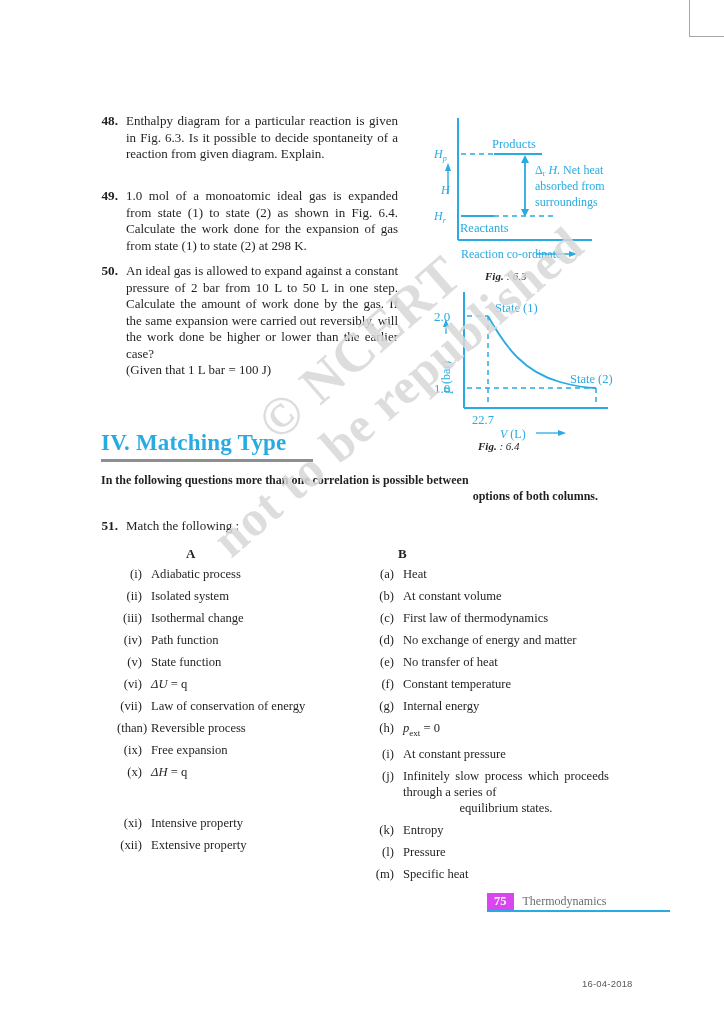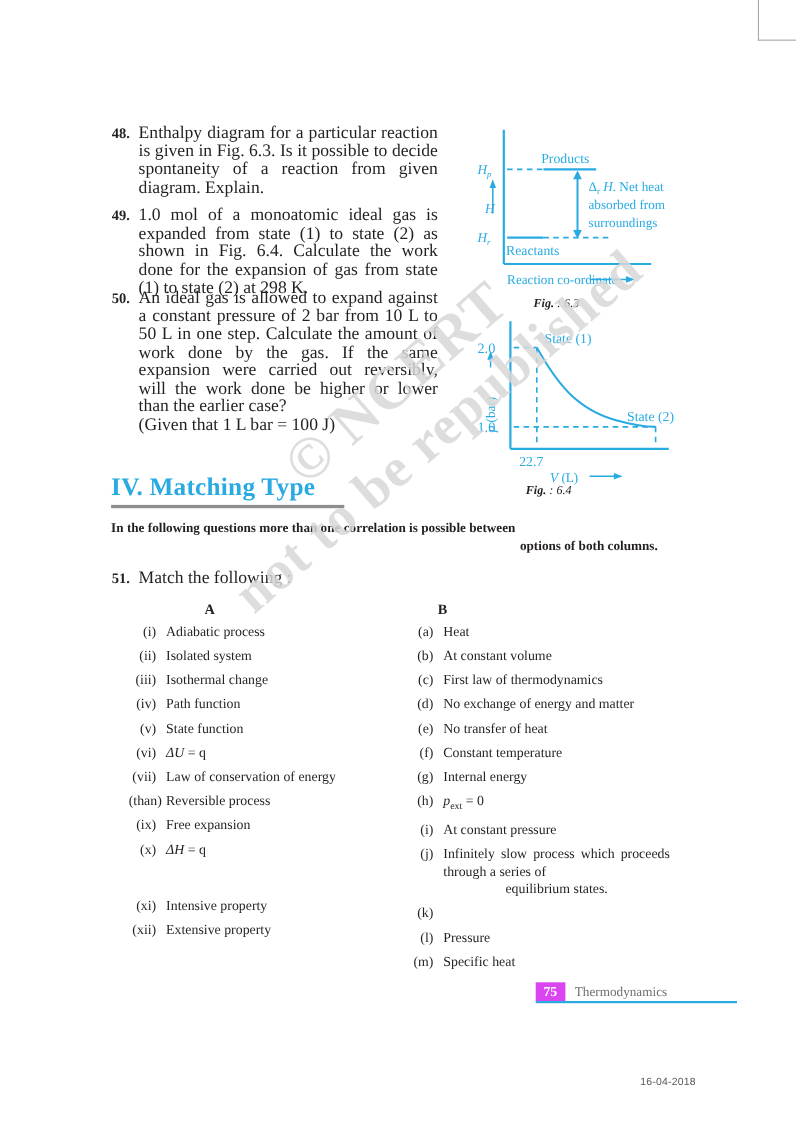--- a/index.html
+++ b/index.html
@@ -69,21 +69,21 @@
     font-weight: bold;
     font-size: 13.2px;
     width: 30px;
     flex: 0 0 30px;
     text-align: right;
     padding-right: 8px;
     box-sizing: border-box;
     line-height: 16.5px;
   }
   .q-text {
-    font-size: 16px;
+    font-size: 13px;
     line-height: 16.5px;
     text-align: justify;
     text-justify: inter-word;
   }
   .q-text .lastline { display: block; }
 
   #q48 { left: 96px; top: 113px; width: 310px; }
   #q48 .q-text { width: 272px; }
   #q49 { left: 96px; top: 188px; width: 310px; }
   #q49 .q-text { width: 272px; }
@@ -444,20 +444,21 @@
       <div class="row">
         <div class="lbl">(i)</div>
         <div class="val">At constant pressure</div>
       </div>
       <div class="row justify">
         <div class="lbl">(j)</div>
         <div class="val"><span>Infinitely slow process which proceeds through a series of</span><span class="last">equilibrium states.</span></div>
       </div>
       <div class="row">
         <div class="lbl">(k)</div>
+        <div class="val">Entropy</div>
       </div>
       <div class="row">
         <div class="lbl">(l)</div>
         <div class="val">Pressure</div>
       </div>
       <div class="row">
         <div class="lbl">(m)</div>
         <div class="val">Specific heat</div>
       </div>
     </div>

